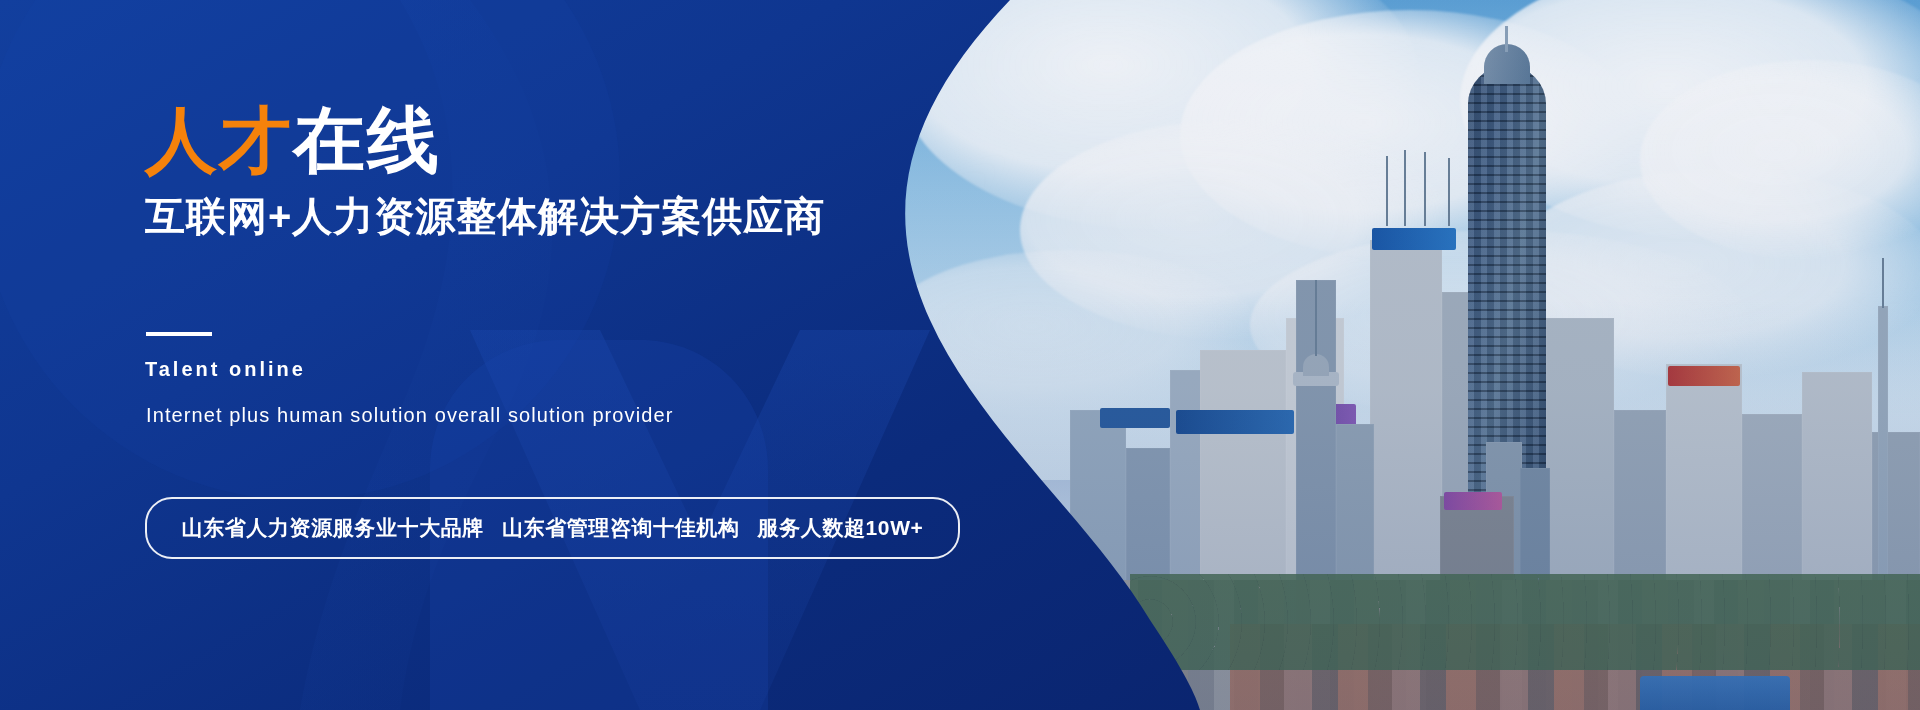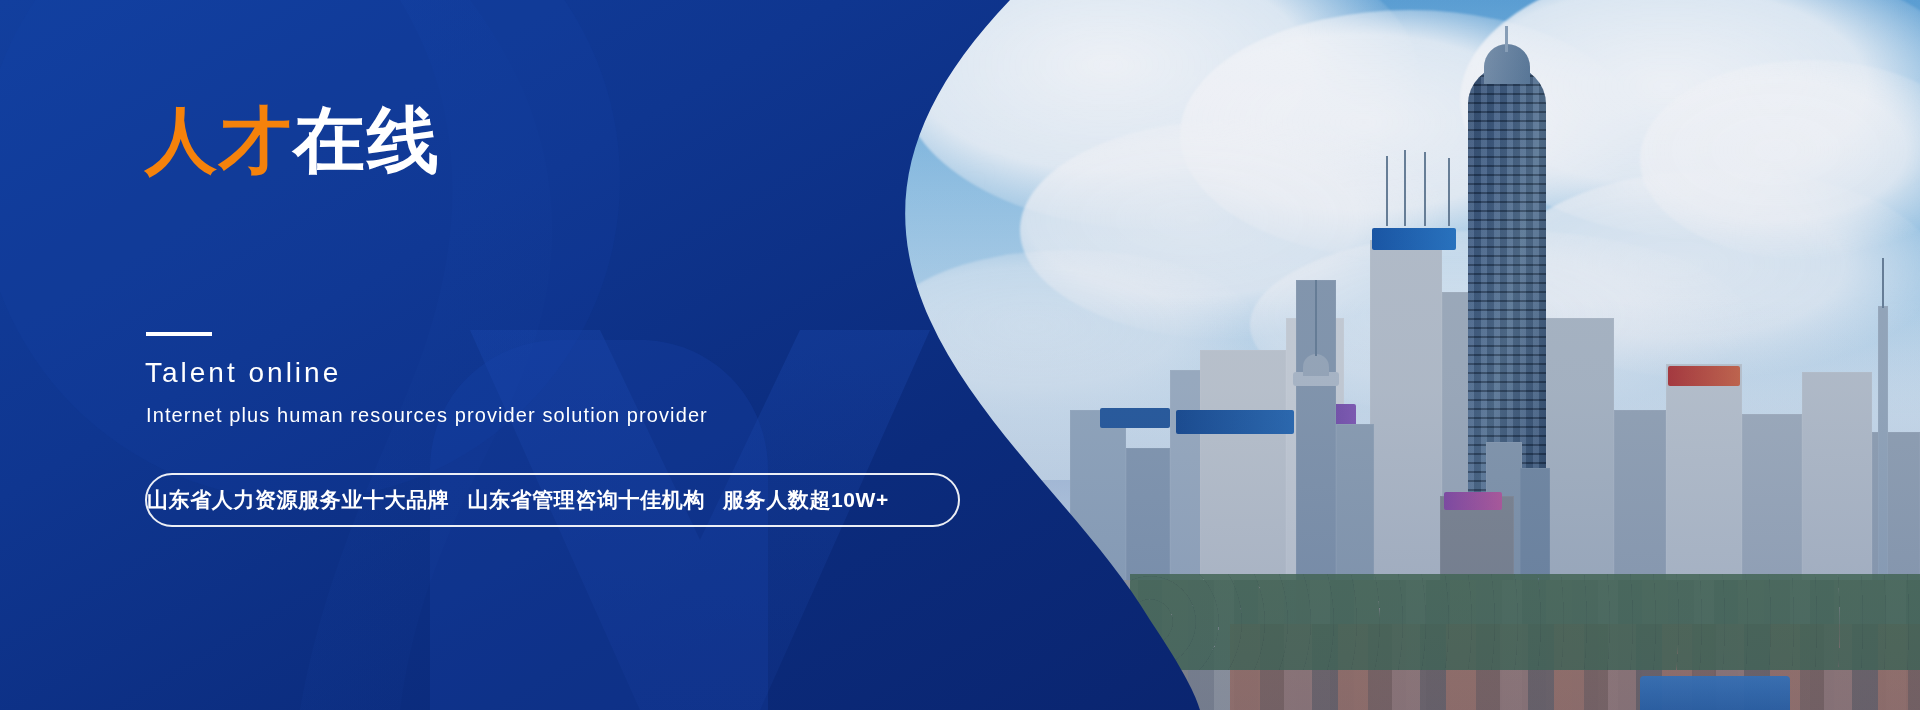--- a/index.html
+++ b/index.html
@@ -186,46 +186,47 @@
   .rule{
     position:absolute;
     left:146px; top:332px;
     width:66px; height:4px;
     background:#ffffff;
   }
 
   .en-title{
     position:absolute;
     left:145px; top:358px;
-    font-size:28px;
+    font-size:20px;
     color:#ffffff;
     letter-spacing:3px;
     line-height:1.1;
     white-space:nowrap;
+    font-weight:bold;
   }
 
   .en-sub{
     position:absolute;
     left:146px; top:403px;
     font-size:20px;
     color:#ffffff;
     letter-spacing:1.1px;
     line-height:1.2;
     white-space:nowrap;
   }
 
   .pill{
     position:absolute;
-    left:145px; top:473px;
-    width:815px; height:54px;
+    left:145px; top:497px;
+    width:815px; height:62px;
     border:2px solid rgba(255,255,255,.92);
     border-radius:27px;
     display:flex;
     align-items:center;
-    justify-content:flex-start;
+    justify-content:center;
   }
   .pill-text{
     font-size:21px;
     font-weight:bold;
     color:#ffffff;
     letter-spacing:.6px;
     white-space:nowrap;
   }
   .pill-text .gap{ display:inline-block; width:18px; }
 </style>
@@ -338,25 +339,26 @@
       <path d="M430,470 C 430,392 492,340 560,340 L640,340 C 712,340 768,398 768,470 L768,710 L430,710 Z" fill="#1a45ad" opacity=".28"></path>
 
       <circle cx="300" cy="180" r="320" fill="#1847b4" opacity=".12"></circle>
     </svg>
   </div>
 
   <div class="content">
 
     <div class="title"><span class="t-orange">人才</span><span class="t-white">在线</span></div>
 
+    <div class="subtitle">互联网+人力资源整体解决方案供应商</div>
 
     <div class="rule"></div>
 
     <div class="en-title">Talent online</div>
 
-    <div class="en-sub">Internet plus human resources provider solution provider</div>
+    <div class="en-sub">Internet plus human solution overall solution provider</div>
 
     <div class="pill">
       <div class="pill-text"><span>山东省人力资源服务业十大品牌</span><span class="gap"></span><span>山东省管理咨询十佳机构</span><span class="gap"></span><span>服务人数超10W+</span></div>
     </div>
 
   </div>
 </div>
 
 </body></html>

